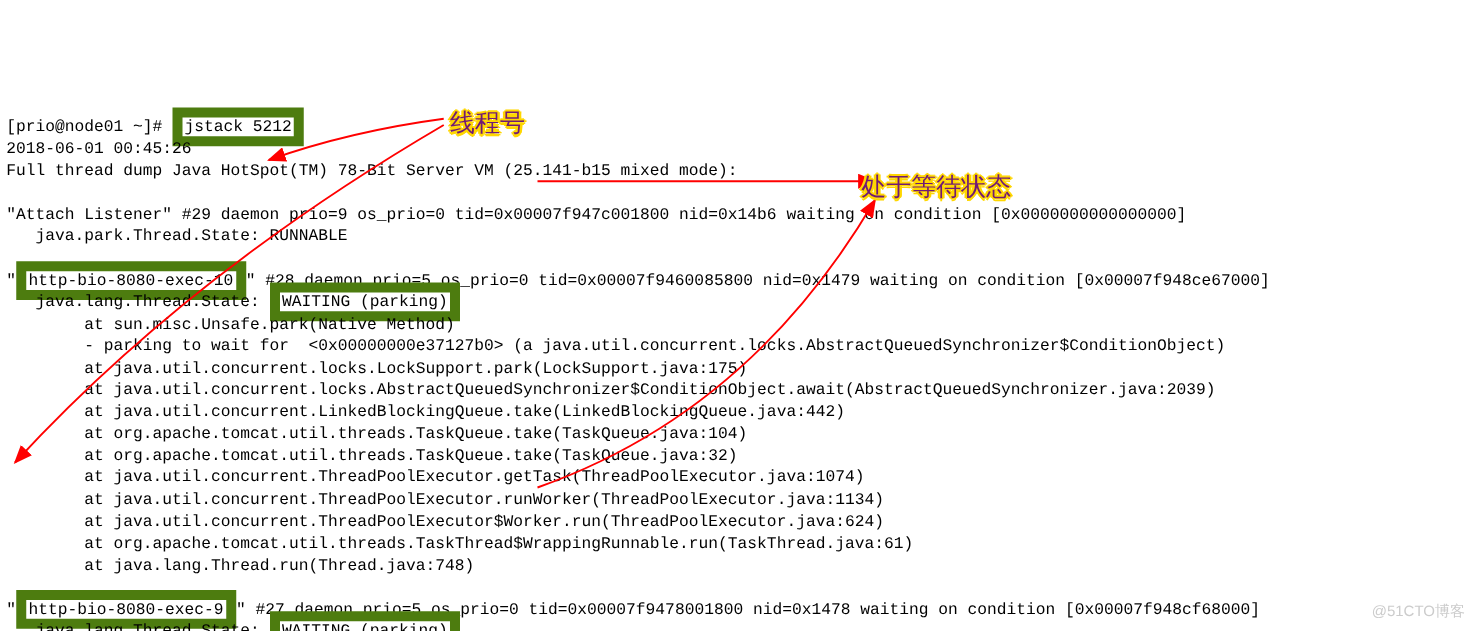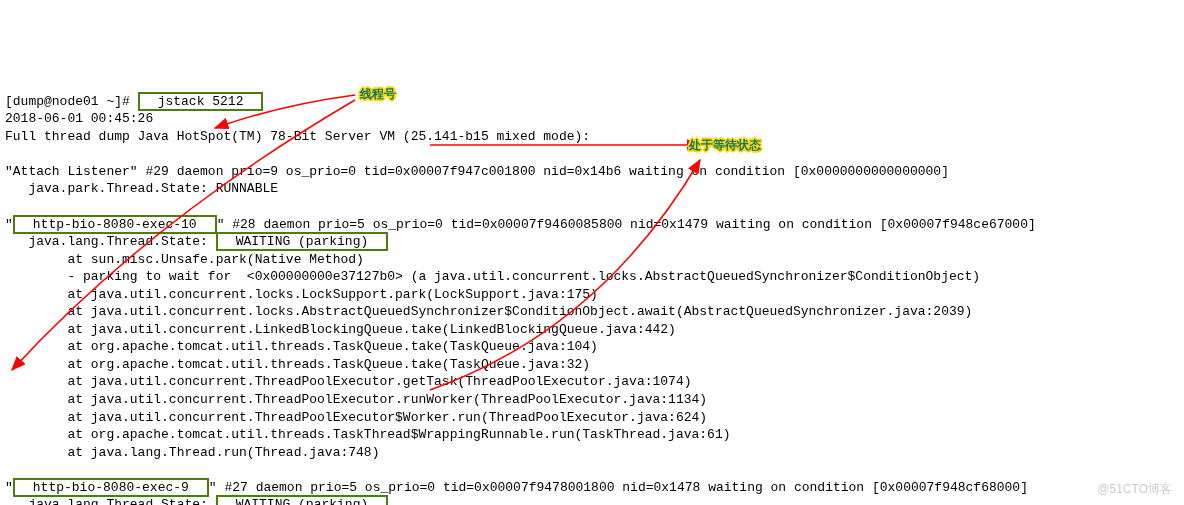--- a/index.html
+++ b/index.html
@@ -18,30 +18,30 @@
       position: relative;
       width: 1184px;
       height: 505px;
       overflow: hidden;
     }
     .terminal {
       position: relative;
       z-index: 1;
     }
     .red-box {
-      border: 2px solid #4d7c0f;
-      padding: 0 18px;
+      border: 8px solid #4d7c0f;
+      padding: 0 2px;
       display: inline;
     }
     .annotation {
       position: absolute;
       font-family: "Microsoft YaHei", sans-serif;
-      font-weight: bold;
-      font-size: 12px;
-      color: #0f766e;
+      font-weight: normal;
+      font-size: 20px;
+      color: #701a75;
       text-shadow: 
         -1px -1px 0 #ffd700,
         1px -1px 0 #ffd700,
         -1px 1px 0 #ffd700,
         1px 1px 0 #ffd700,
         -2px 0 0 #ffd700,
         2px 0 0 #ffd700,
         0 -2px 0 #ffd700,
         0 2px 0 #ffd700;
       z-index: 10;
@@ -72,21 +72,21 @@
       z-index: 5;
       pointer-events: none;
     }
   </style>
 </head>
 <body>
 
 
 
 <div class="terminal">
-<span>[dump@node01 ~]# </span><span class="red-box">jstack 5212</span>
+<span>[prio@node01 ~]# </span><span class="red-box">jstack 5212</span>
 <span>2018-06-01 00:45:26</span>
 <span>Full thread dump Java HotSpot(TM) 78-Bit Server VM (25.141-b15 mixed mode):</span>
 <span></span>
 <span>"Attach Listener" #29 daemon prio=9 os_prio=0 tid=0x00007f947c001800 nid=0x14b6 waiting on condition [0x0000000000000000]</span>
 <span>   java.park.Thread.State: RUNNABLE</span>
 <span></span>
 <span>"</span><span class="red-box">http-bio-8080-exec-10</span><span>" #28 daemon prio=5 os_prio=0 tid=0x00007f9460085800 nid=0x1479 waiting on condition [0x00007f948ce67000]</span>
 <span>   java.lang.Thread.State: </span><span class="red-box">WAITING (parking)</span>
 <span>        at sun.misc.Unsafe.park(Native Method)</span>
 <span>        - parking to wait for  &lt;0x00000000e37127b0&gt; (a java.util.concurrent.locks.AbstractQueuedSynchronizer$ConditionObject)</span>

